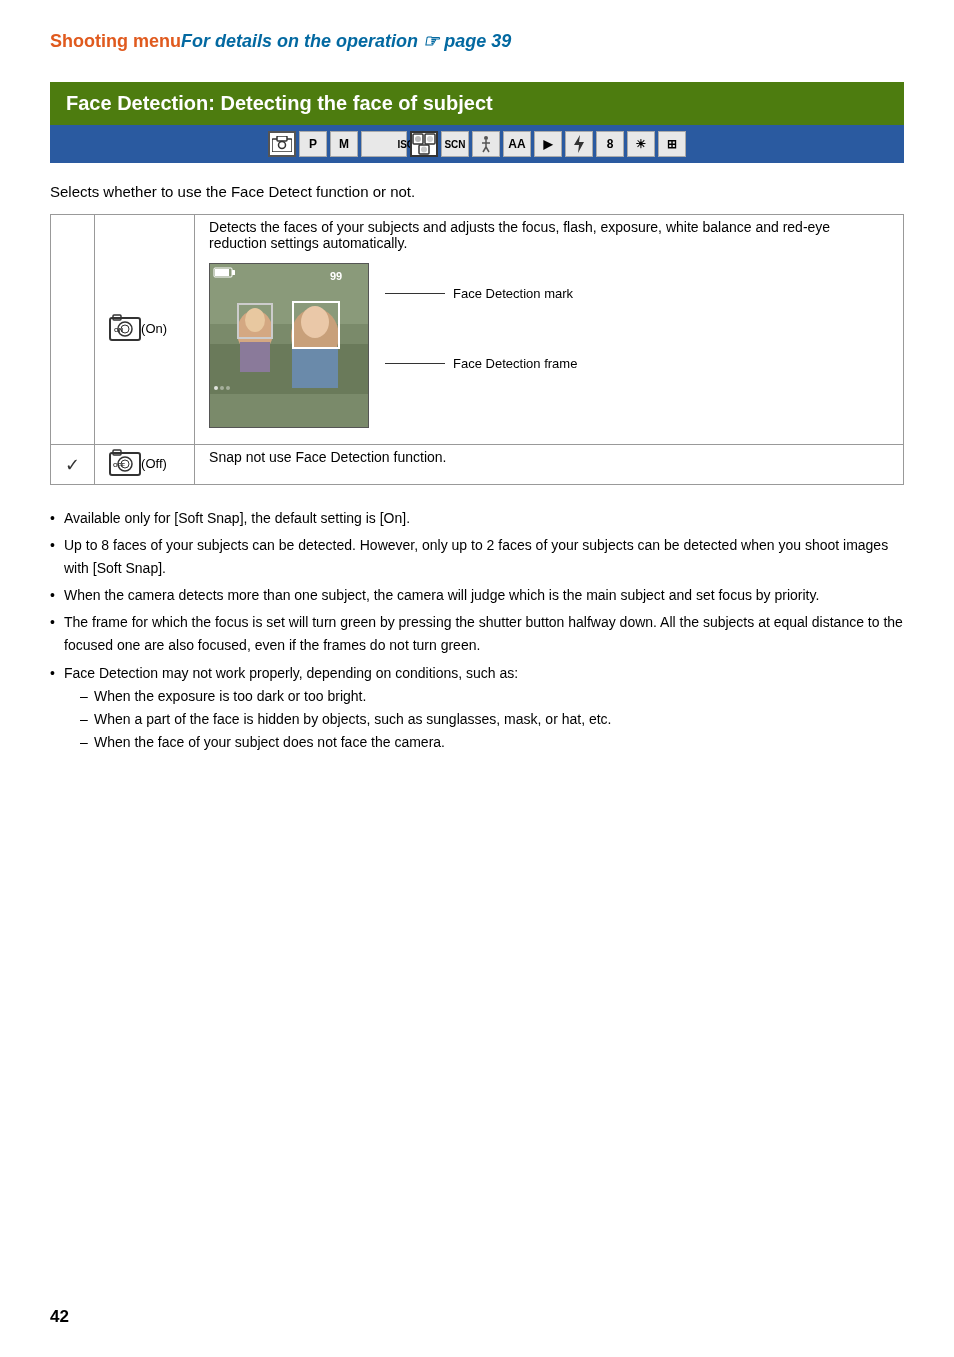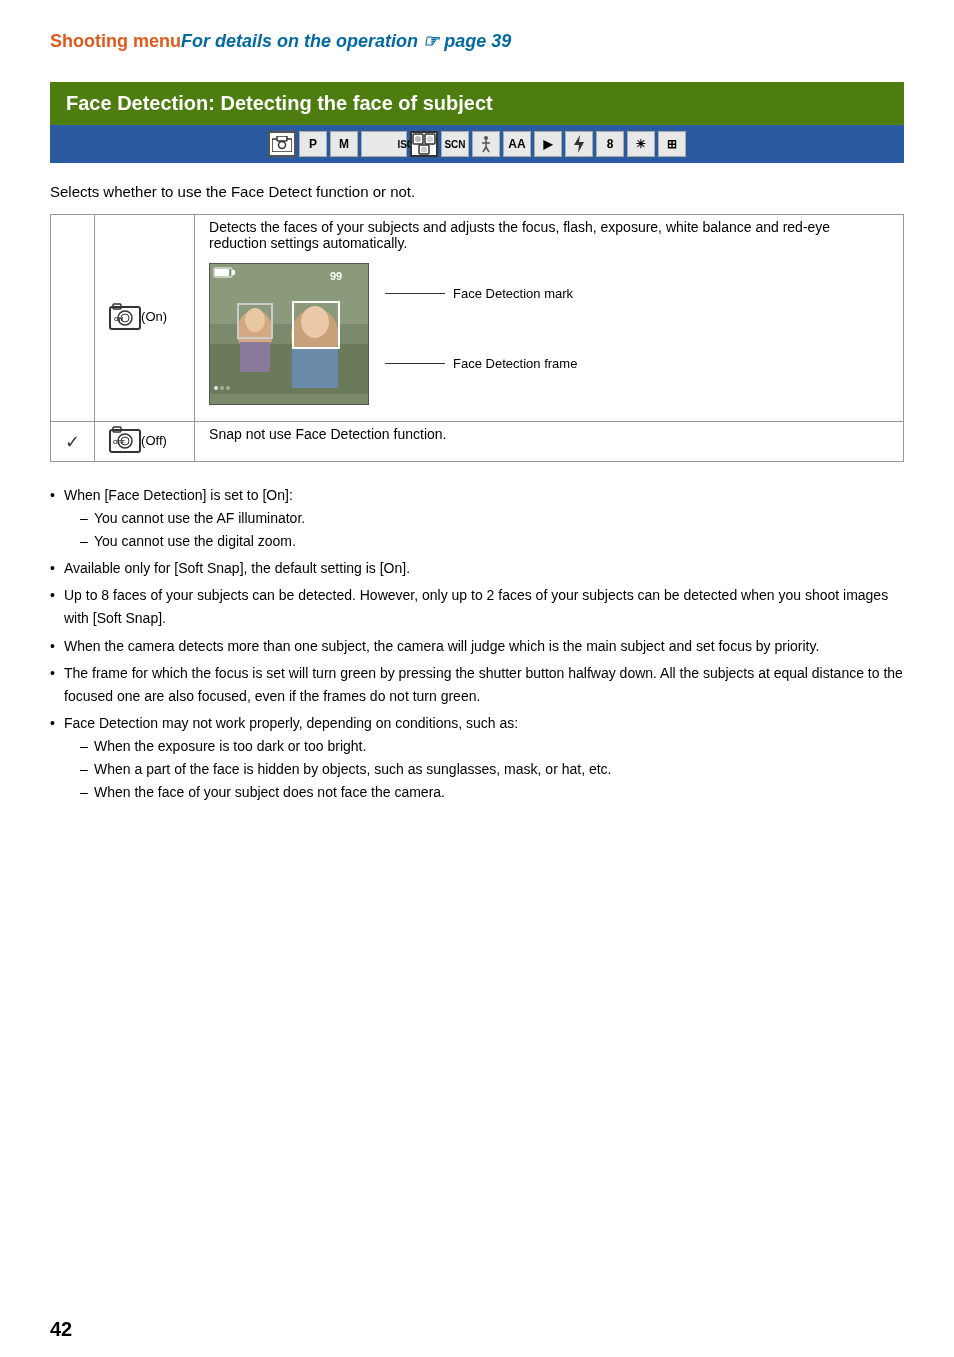--- a/index.html
+++ b/index.html
@@ -114,21 +114,21 @@
 
     
     .preview-area {
       margin: 12px 0;
       display: flex;
       align-items: flex-start;
       gap: 16px;
     }
     .preview-image {
       width: 160px;
-      height: 142px;
+      height: 165px;
       background: #7a8a6a;
       border: 1px solid #555;
       position: relative;
       flex-shrink: 0;
       overflow: hidden;
     }
 
     .labels-area {
       display: flex;
       flex-direction: column;
@@ -177,23 +177,23 @@
     }
     .bullet-section .sub-list li::before {
       content: "–";
       position: absolute;
       left: 0;
     }
 
     
     .page-number {
       position: absolute;
-      bottom: 16px;
+      bottom: 30px;
       left: 50px;
-      font-size: 20px;
+      font-size: 17px;
       font-weight: bold;
     }
     .fd-on-label, .fd-off-label {
       font-size: 13px;
       font-weight: normal;
     }
 
     
     .fd-svg-wrap {
       display: inline-flex;
@@ -348,27 +348,20 @@
         </div>
       </td>
       <td>Snap not use Face Detection function.</td>
     </tr>
   </tbody>
 </table>
 
 <div class="bullet-section">
   <ul>
 
-    <li>
-      <span>When [Face Detection] is set to [On]:</span>
-      <ul class="sub-list">
-        <li>You cannot use the AF illuminator.</li>
-        <li>You cannot use the digital zoom.</li>
-      </ul>
-    </li>
 
     <li>Available only for [Soft Snap], the default setting is [On].</li>
 
     <li>Up to 8 faces of your subjects can be detected. However, only up to 2 faces of your subjects can be detected when you shoot images with [Soft Snap].</li>
 
     <li>When the camera detects more than one subject, the camera will judge which is the main subject and set focus by priority.</li>
 
     <li>The frame for which the focus is set will turn green by pressing the shutter button halfway down. All the subjects at equal distance to the focused one are also focused, even if the frames do not turn green.</li>
 
     <li>

